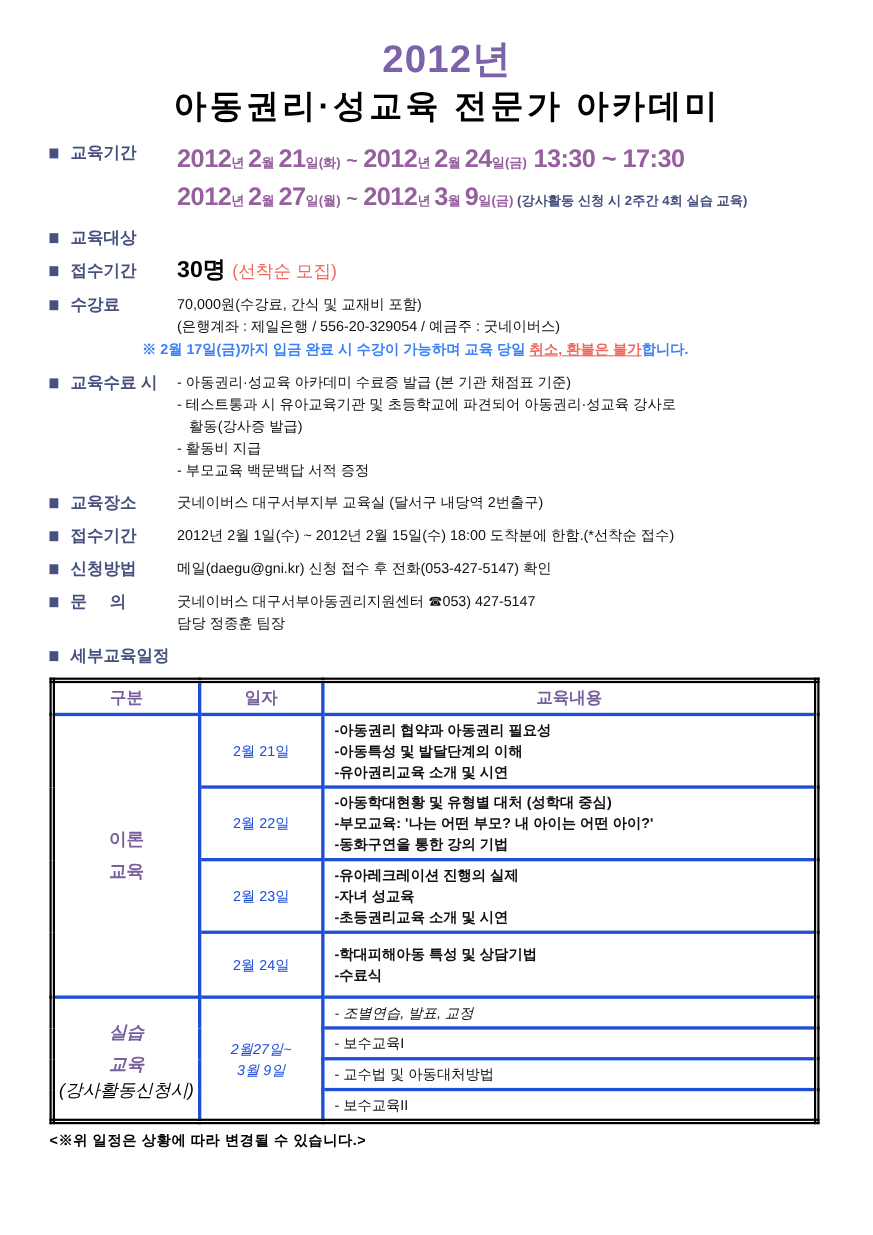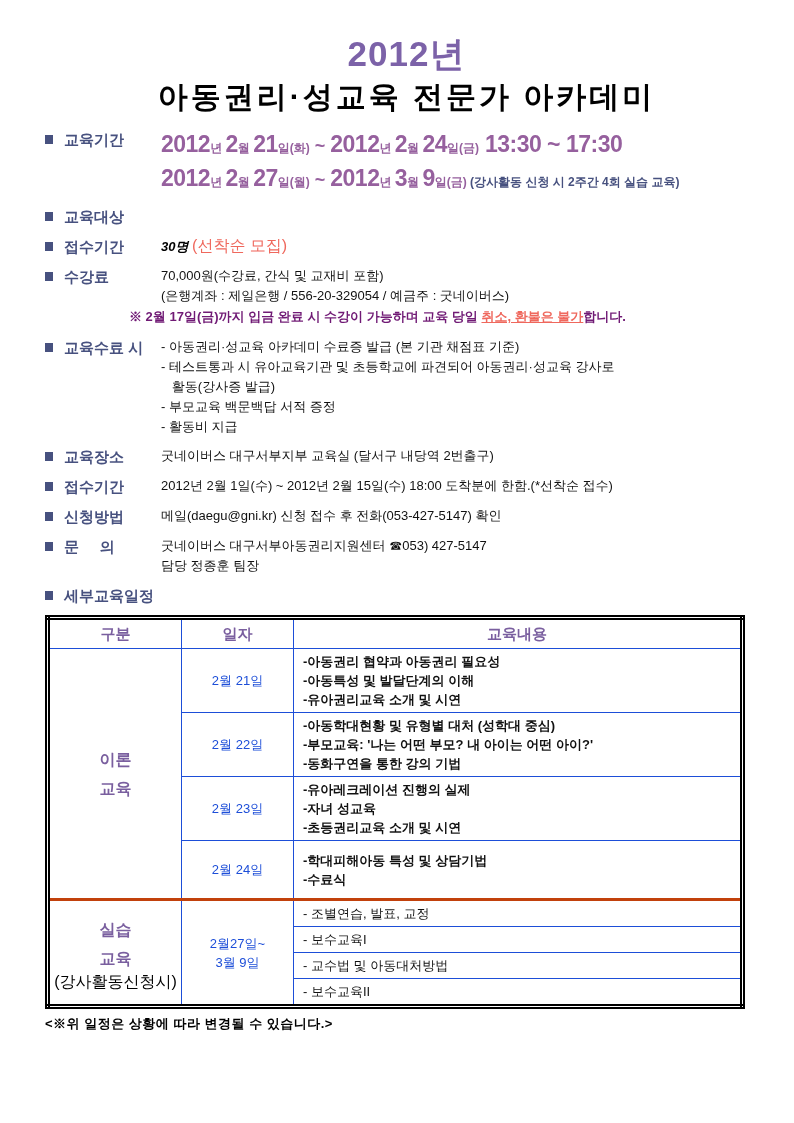--- a/index.html
+++ b/index.html
@@ -28,37 +28,37 @@
   .content{flex:1;min-width:0;}
   .line{line-height:20px;white-space:pre-wrap;font-size:13px;}
   .line.date-line{line-height:30px;}
   .line.note-line{margin-left:-32px;line-height:22px;}
   
   .sg-num{color:var(--purple);font-size:23px;font-weight:600;letter-spacing:-0.5px;text-align:center;}
   .sg-unit{color:var(--purple);font-size:12px;font-weight:700;}
   .sg-tilde{color:var(--purple);font-size:18px;font-weight:600;}
   .sg-note{color:var(--navy);font-size:12px;font-weight:600;}
   .sg-plain{color:#111;font-size:13px;}
-  .sg-bold{color:#701a75;font-size:13px;font-weight:700;}
+  .sg-bold{color:#3b82f6;font-size:13px;font-weight:700;}
   .sg-redu{color:var(--red);font-size:13px;font-weight:700;text-decoration:underline;}
-  .sg-big{color:#000;font-size:13px;font-weight:700;font-style:italic;}
+  .sg-big{color:#000;font-size:21px;font-weight:700;}
   .sg-redbig{color:var(--red);font-size:16px;font-weight:400;}
   
   table.sched{border-collapse:collapse;width:700px;border:5px double #000;table-layout:fixed;}
-  table.sched th,table.sched td{border:1px solid #1d4ed8;}
+  table.sched th,table.sched td{border:3px solid #1d4ed8;}
   table.sched th{color:var(--tbl-purple);font-weight:700;font-size:15px;height:31px;text-align:center;}
   col.c-cat{width:134px;} col.c-date{width:112px;} col.c-body{width:auto;}
   td.cat{color:var(--tbl-purple);font-weight:700;font-size:16px;text-align:center;vertical-align:middle;line-height:29px;}
   td.cat .cat-note{color:#000;font-weight:400;font-size:16px;line-height:18px;}
   td.date{text-align:center;font-size:13px;color:#1d4ed8;vertical-align:middle;line-height:19px;}
   td.body{padding:3px 9px;font-size:13px;vertical-align:middle;}
   td.body .cline{line-height:19px;white-space:pre-wrap;}
   tr.bold-row td.body .cline{font-weight:700;}
   tr.r-tall{height:59px;} tr.r-tall-first{height:61px;} tr.r-short{height:24px;}
-  tr.sep td{border-top:3px solid #c2410c;}
+  tr.sep td{border-top:3px solid #c2410c;font-style:italic;}
   
   .foot-note{margin-top:6px;font-size:13px;font-weight:700;color:#000;letter-spacing:0.5px;}
 </style>
 </head>
 <body>
 
 <div class="hdr">
   <div class="title-year">2012년</div>
   <div class="title-main">아동권리·성교육 전문가 아카데미</div>
 </div>
@@ -94,22 +94,22 @@
         <div class="line note-line"><span class="sg-bold">※ 2월 17일(금)까지 입금 완료 시 수강이 가능하며 교육 당일 </span><span class="sg-redu">취소, 환불은 불가</span><span class="sg-bold">합니다.</span></div>
       </div>
     </div>
     <div class="section">
       <span class="bullet"></span>
       <span class="label">교육수료 시</span>
       <div class="content">
         <div class="line"><span class="sg-plain">- 아동권리·성교육 아카데미 수료증 발급 (본 기관 채점표 기준)</span></div>
         <div class="line"><span class="sg-plain">- 테스트통과 시 유아교육기관 및 초등학교에 파견되어 아동권리·성교육 강사로</span></div>
         <div class="line"><span class="sg-plain">   활동(강사증 발급)</span></div>
+        <div class="line"><span class="sg-plain">- 활동비 지급</span></div>
         <div class="line"><span class="sg-plain">- 부모교육 백문백답 서적 증정</span></div>
-        <div class="line"><span class="sg-plain">- 활동비 지급</span></div>
       </div>
     </div>
     <div class="section">
       <span class="bullet"></span>
       <span class="label">교육장소</span>
       <div class="content">
         <div class="line"><span class="sg-plain">굿네이버스 대구서부지부 교육실 (달서구 내당역 2번출구)</span></div>
       </div>
     </div>
     <div class="section">

